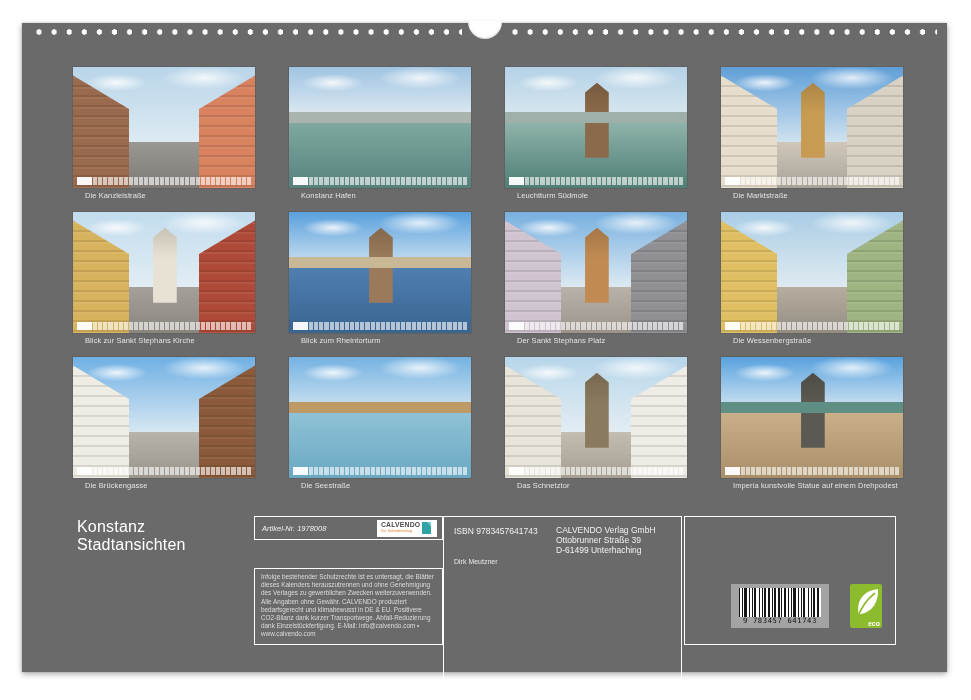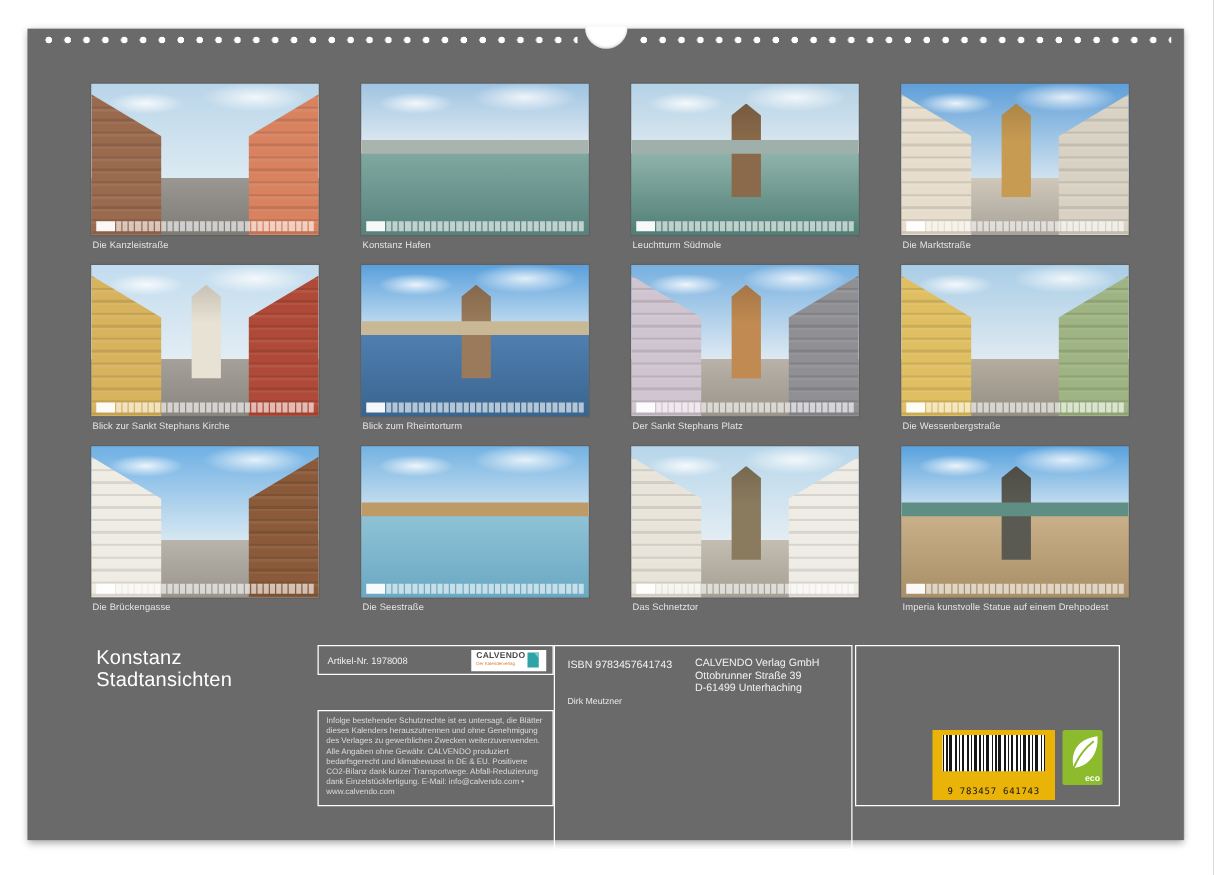--- a/index.html
+++ b/index.html
@@ -71,32 +71,32 @@
     background:var(--skl, transparent);
   }
   
   .cal-strip{
     position:absolute;left:4px;right:4px;bottom:3px;height:8px;
     display:flex;gap:1px;align-items:stretch;
   }
   .cal-strip .mlabel{width:15px;background:rgba(255,255,255,.95);}
   .cal-strip b{flex:1;background:rgba(255,255,255,.62);}
   figcaption.caption{
-    margin:3px 0 0 1px;font-size:7.5px;line-height:9px;color:#e4e4e4;
+    margin:3px 0 0 12px;font-size:7.5px;line-height:9px;color:#e4e4e4;
     letter-spacing:.1px;
   }
   
   .side-title{
     position:absolute;left:55px;top:495px;color:#ffffff;
     font-size:16px;line-height:18px;font-weight:400;letter-spacing:.2px;
   }
   .fbox{position:absolute;border:1.5px solid #ffffff;box-sizing:border-box;}
   
   .box-art{left:232px;top:493px;width:189px;height:24px;display:flex;align-items:center;justify-content:space-between;padding:0 5px 0 7px;}
-  .art-label{font-size:7.5px;color:#f0f0f0;}
+  .art-label{font-size:7.5px;color:#f0f0f0;font-style:italic;}
   .calvendo{
     width:60px;height:17px;background:#ffffff;display:flex;align-items:center;
     padding:1px 2px 1px 4px;box-sizing:border-box;gap:2px;
   }
   .calvendo .ctxt{display:flex;flex-direction:column;line-height:1;}
   .calvendo .cname{font-size:6.8px;font-weight:bold;color:#4a4a4a;letter-spacing:.2px;}
   .calvendo .ctag{font-size:3.6px;color:#e07b26;margin-top:1px;}
   .calvendo .cicon{width:9px;height:12px;background:#2fa3a5;position:relative;flex:0 0 auto;}
   .calvendo .cicon::after{content:"";position:absolute;right:0;top:0;width:4px;height:5px;background:#7fc9c9;clip-path:polygon(0 0,100% 0,100% 100%);}
   .box-title{left:232px;top:519px;width:189px;height:24px;display:flex;align-items:center;padding:0 7px;}
@@ -104,21 +104,21 @@
   .box-legal{left:232px;top:545px;width:189px;height:77px;padding:4px 6px;}
   .legal-text{font-size:6.4px;line-height:8.2px;color:#dcdcdc;}
   
   .box-pub{left:421px;top:493px;width:239px;height:164px;}
   .isbn{position:absolute;left:10px;top:9px;font-size:8.5px;color:#f2f2f2;}
   .publisher{position:absolute;left:112px;top:8px;font-size:8.5px;line-height:10px;color:#f2f2f2;}
   .author{position:absolute;left:10px;top:41px;font-size:7px;color:#e9e9e9;}
   
   .box-code{left:662px;top:493px;width:212px;height:129px;}
   .barcode{
-    position:absolute;left:61px;top:67px;width:98px;height:56px;background:#eab308;
+    position:absolute;left:46px;top:67px;width:98px;height:44px;background:#a3a3a3;
   }
   .barcode .bars{
     position:absolute;left:8px;right:8px;top:4px;height:29px;
     background:repeating-linear-gradient(90deg,
       #161616 0 1.4px,#ffffff 1.4px 3.1px,
       #161616 3.1px 4.1px,#ffffff 4.1px 5.4px,
       #161616 5.4px 7.6px,#ffffff 7.6px 9.8px);
   }
   .barcode .digits{
     position:absolute;left:0;right:0;bottom:3px;text-align:center;

